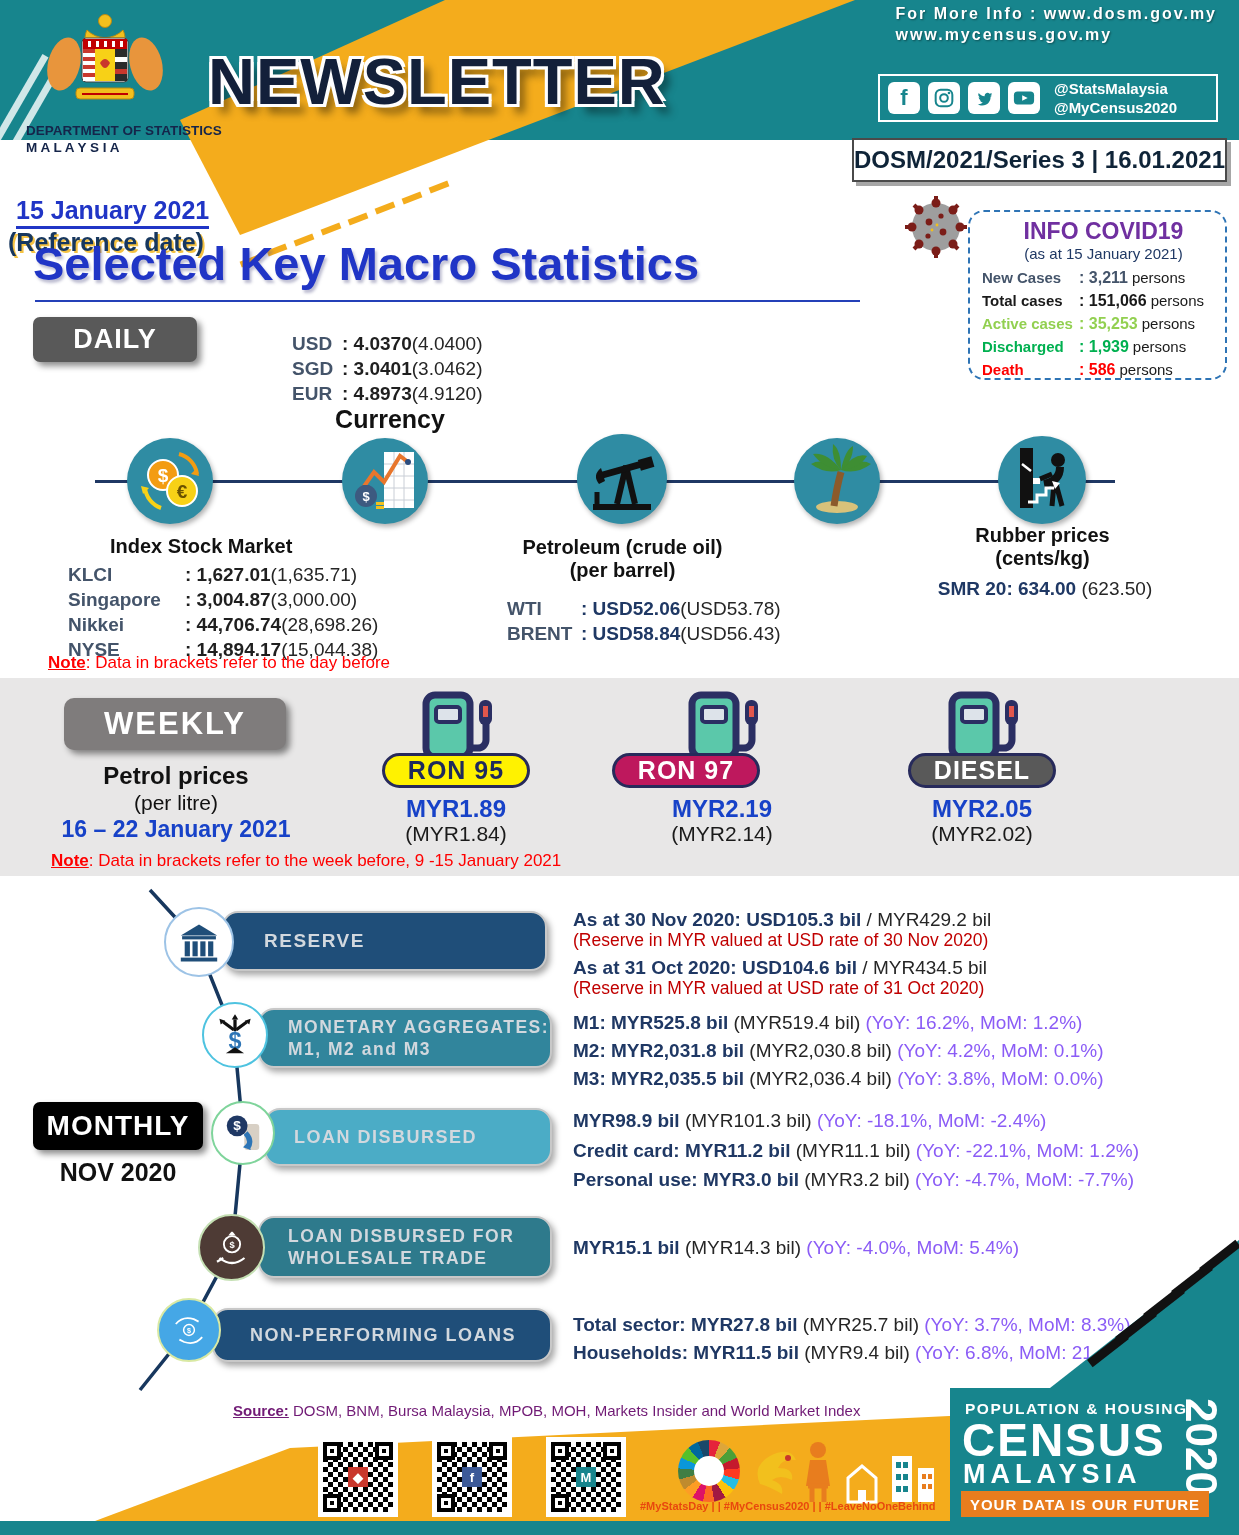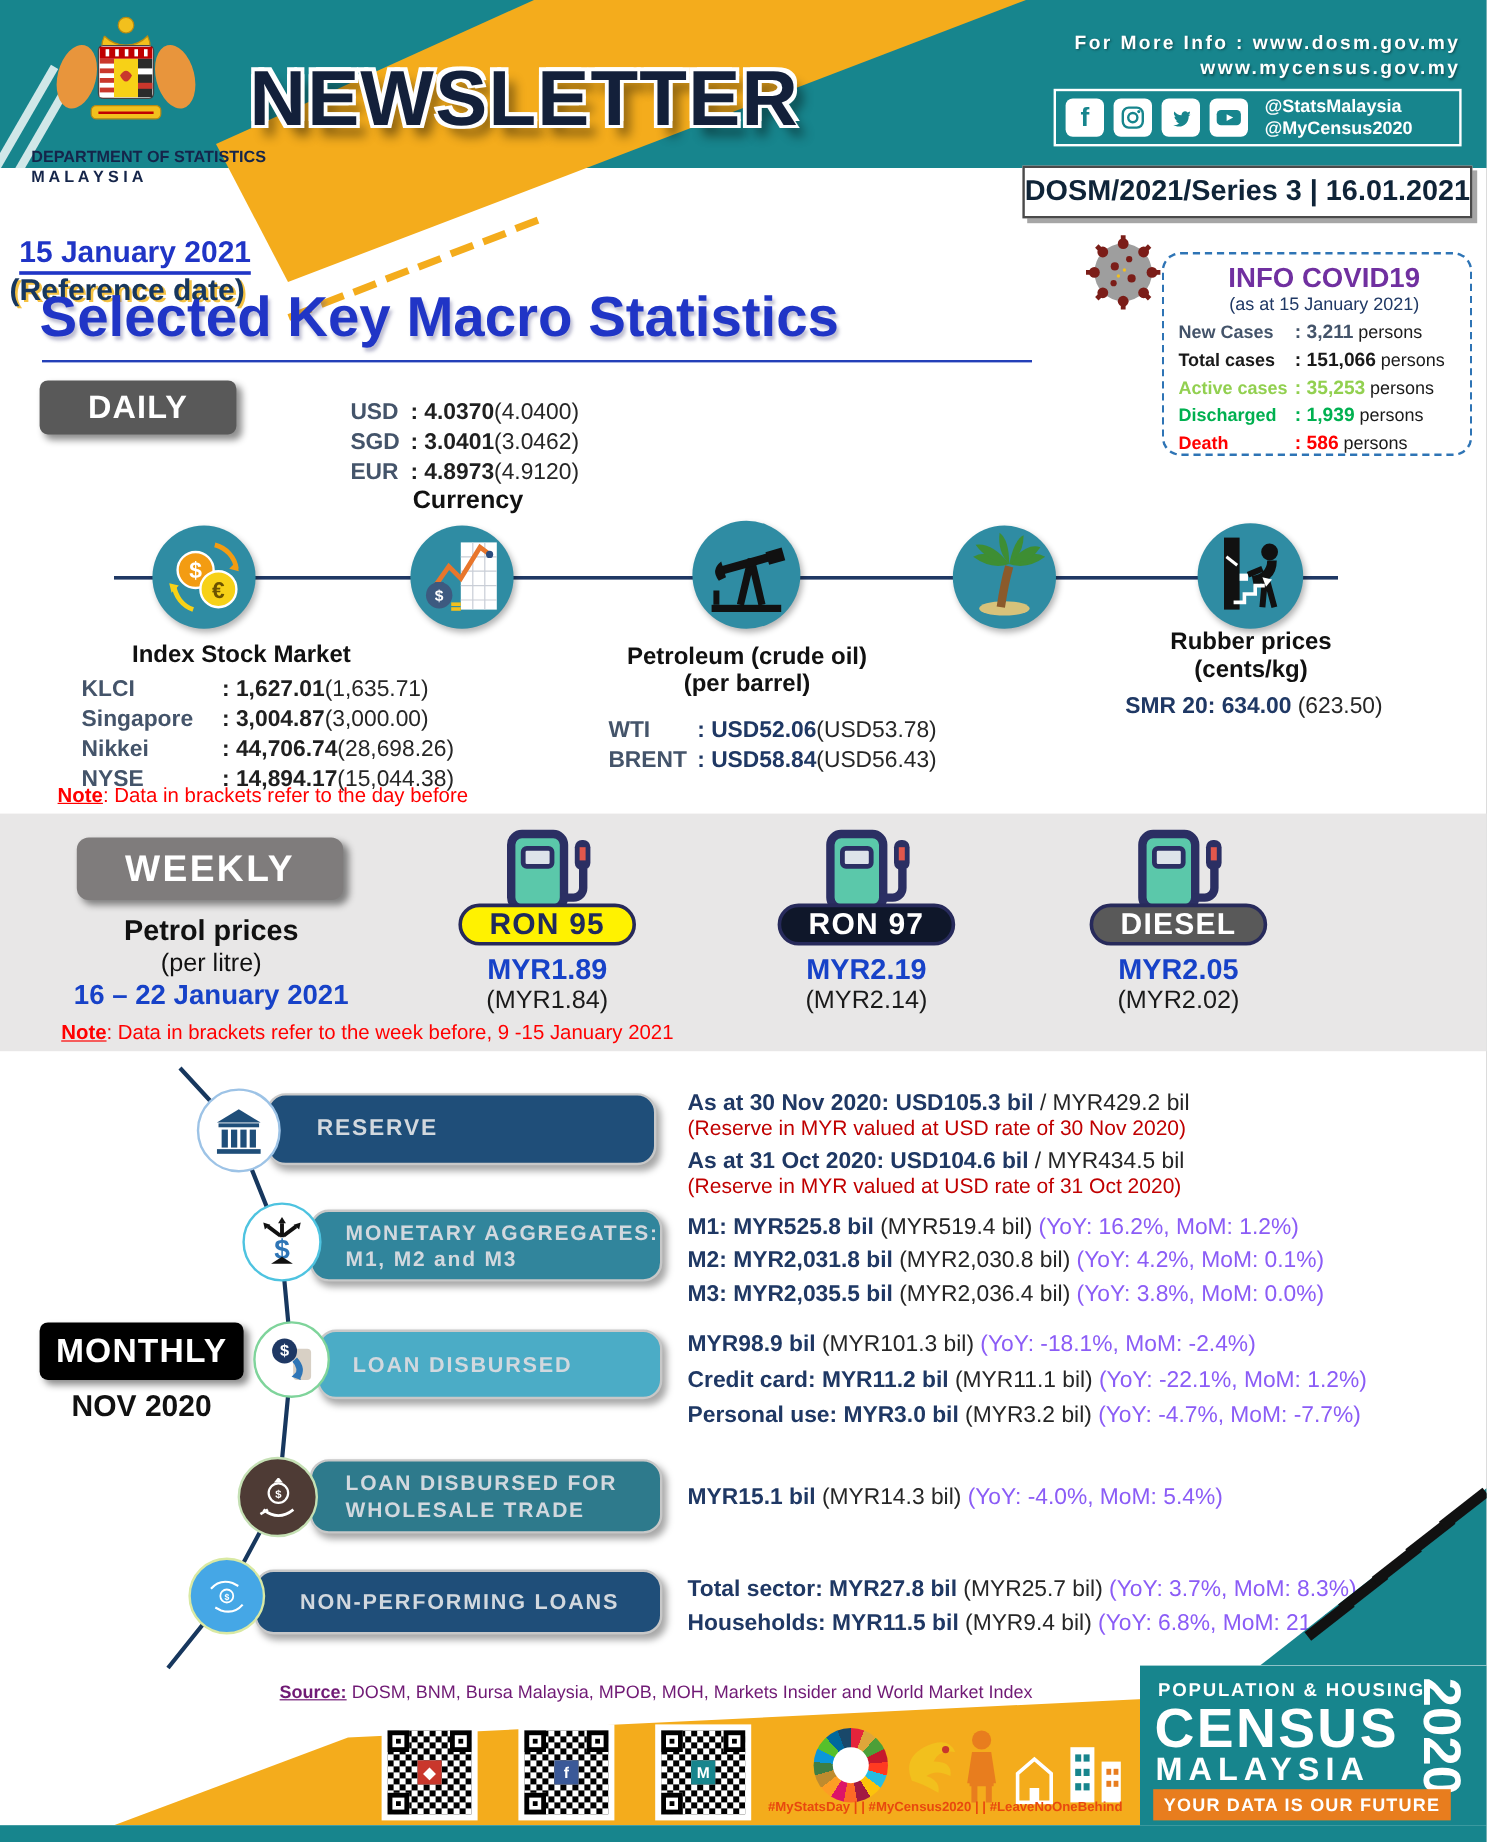--- a/index.html
+++ b/index.html
@@ -7,21 +7,21 @@
         font-family:"Liberation Sans",sans-serif;overflow:hidden;}
   .abs{position:absolute;}
   
   .hdr-teal{left:0;top:0;width:1239px;height:140px;background:#17858D;}
   .hdr-stripe{width:7px;height:160px;background:rgba(255,255,255,.8);transform:rotate(30deg);}
   .hdr-yellow{left:0;top:0;width:900px;height:280px;background:#F4AC1C;
       clip-path:polygon(180px 120px,445px 0,855px 0,240px 235px);}
   .dash{width:20px;height:6px;background:#F4AC1C;transform:rotate(-21deg);}
   .newsletter{left:208px;top:44px;font-size:65px;font-weight:800;letter-spacing:1px;color:#13203A;
       text-shadow:-3px -3px 0 #fff,3px -3px 0 #fff,-3px 3px 0 #fff,3px 3px 0 #fff,8px 9px 9px rgba(0,0,0,.45);}
-  .moreinfo{right:22px;top:26px;text-align:right;color:#fff;font-weight:bold;font-size:16px;
+  .moreinfo{right:22px;top:3px;color:#fff;font-weight:bold;font-size:16px;
       letter-spacing:2px;line-height:21px;text-shadow:1px 1px 2px rgba(0,0,0,.4);}
   .socialbox{left:878px;top:74px;width:340px;height:48px;border:2px solid #fff;display:flex;
       align-items:center;gap:8px;padding-left:8px;box-sizing:border-box;}
   .stile{width:32px;height:32px;background:#fff;border-radius:6px;display:flex;align-items:center;
       justify-content:center;font-weight:bold;color:#17858D;font-size:22px;}
   .handles{color:#fff;font-weight:bold;font-size:15px;line-height:19px;margin-left:6px;}
   .series{left:852px;top:138px;width:371px;height:40px;background:#fff;border:2px solid #4a4a4a;
       box-shadow:4px 4px 0 rgba(0,0,0,.35);display:flex;align-items:center;justify-content:center;
       font-size:24px;font-weight:bold;color:#0F2438;}
   .deptxt{left:26px;top:122px;width:200px;color:#15254A;font-weight:bold;font-size:13.5px;line-height:17px;}
@@ -273,21 +273,21 @@
       <span class="lab">SGD</span>
         <span class="dval"><span>: </span><span>3.0401</span></span>
         <span class="dprev"> (3.0462)</span>
     </div>
     <div class="crow">
       <span class="lab">EUR</span>
         <span class="dval"><span>: </span><span>4.8973</span></span>
         <span class="dprev"> (4.9120)</span>
     </div>
   </div>
-  <div class="abs seclabel" style="left:280px;top:405px;width:220px;font-size:21px;">Currency</div>
+  <div class="abs seclabel" style="left:280px;top:405px;width:220px;font-size:25px;">Currency</div>
 
 
   <div class="abs timeline"></div>
   <div class="abs tcircle" style="left:127px;top:438px;width:86px;height:86px;">
     <svg width="86" height="86" viewBox="0 0 86 86">
       <path d="M52 16 a24 24 0 0 1 18 20" fill="none" stroke="#F39C12" stroke-width="4"></path>
         <path d="M70 30 l2 8 l-8 -2 Z" fill="#F39C12"></path>
       <path d="M34 70 a24 24 0 0 1 -16 -20" fill="none" stroke="#F7D117" stroke-width="4"></path>
         <path d="M16 56 l-2 -8 l8 2 Z" fill="#F7D117"></path>
       <circle cx="36" cy="37" r="15" fill="#F39C12" stroke="#fff" stroke-width="2"></circle>
@@ -421,21 +421,21 @@
   <div class="abs fprice" style="left:381px;top:795px;width:150px;">MYR1.89</div>
   <div class="abs fprev" style="left:381px;top:822px;width:150px;">(MYR1.84)</div>
 
   <svg class="abs" style="left:672px;top:690px;" width="100" height="80" viewBox="0 0 100 80">
     <rect x="20" y="5" width="44" height="62" rx="9" fill="#5BC8AA" stroke="#2B2F63" stroke-width="7"></rect>
     <rect x="30" y="17" width="24" height="15" rx="3" fill="#DDE3EA" stroke="#2B2F63" stroke-width="4"></rect>
     <path d="M62 58 h10 a8 8 0 0 0 8 -8 V34" fill="none" stroke="#2B2F63" stroke-width="7"></path>
     <rect x="73" y="10" width="13" height="25" rx="6" fill="#2B2F63"></rect>
     <rect x="77" y="16" width="5" height="11" fill="#E2574C"></rect>
   </svg>
-  <div class="abs fuelpill" style="left:648px;top:753px;width:148px;background:#0f172a;color:#fff;">RON 97</div>
+  <div class="abs fuelpill" style="left:612px;top:753px;width:148px;background:#be185d;color:#fff;">RON 97</div>
   <div class="abs fprice" style="left:647px;top:795px;width:150px;">MYR2.19</div>
   <div class="abs fprev" style="left:647px;top:822px;width:150px;">(MYR2.14)</div>
 
   <svg class="abs" style="left:932px;top:690px;" width="100" height="80" viewBox="0 0 100 80">
     <rect x="20" y="5" width="44" height="62" rx="9" fill="#5BC8AA" stroke="#2B2F63" stroke-width="7"></rect>
     <rect x="30" y="17" width="24" height="15" rx="3" fill="#DDE3EA" stroke="#2B2F63" stroke-width="4"></rect>
     <path d="M62 58 h10 a8 8 0 0 0 8 -8 V34" fill="none" stroke="#2B2F63" stroke-width="7"></path>
     <rect x="73" y="10" width="13" height="25" rx="6" fill="#2B2F63"></rect>
     <rect x="77" y="16" width="5" height="11" fill="#E2574C"></rect>
   </svg>

